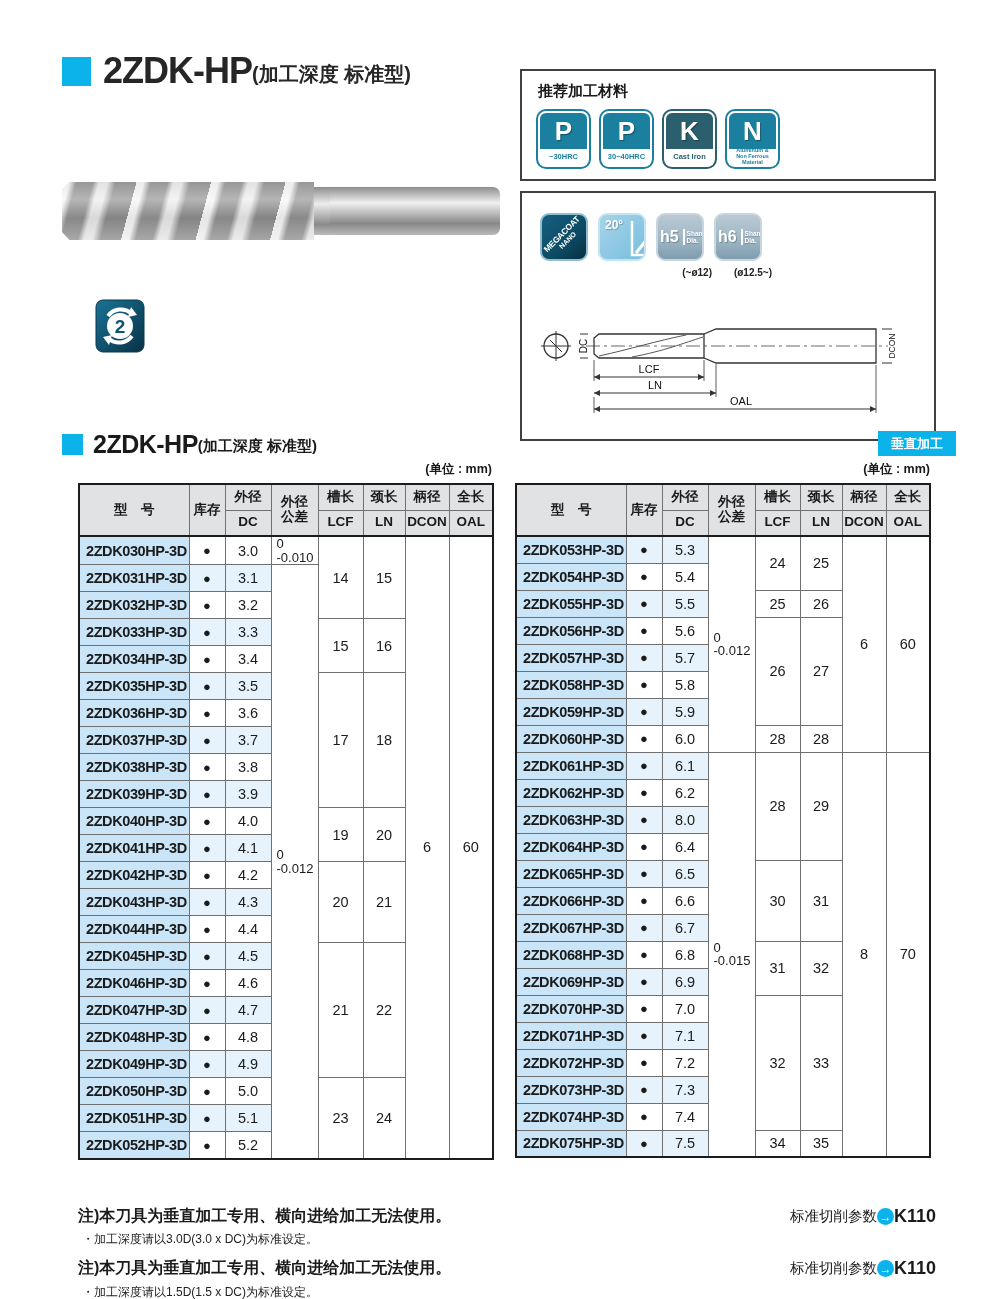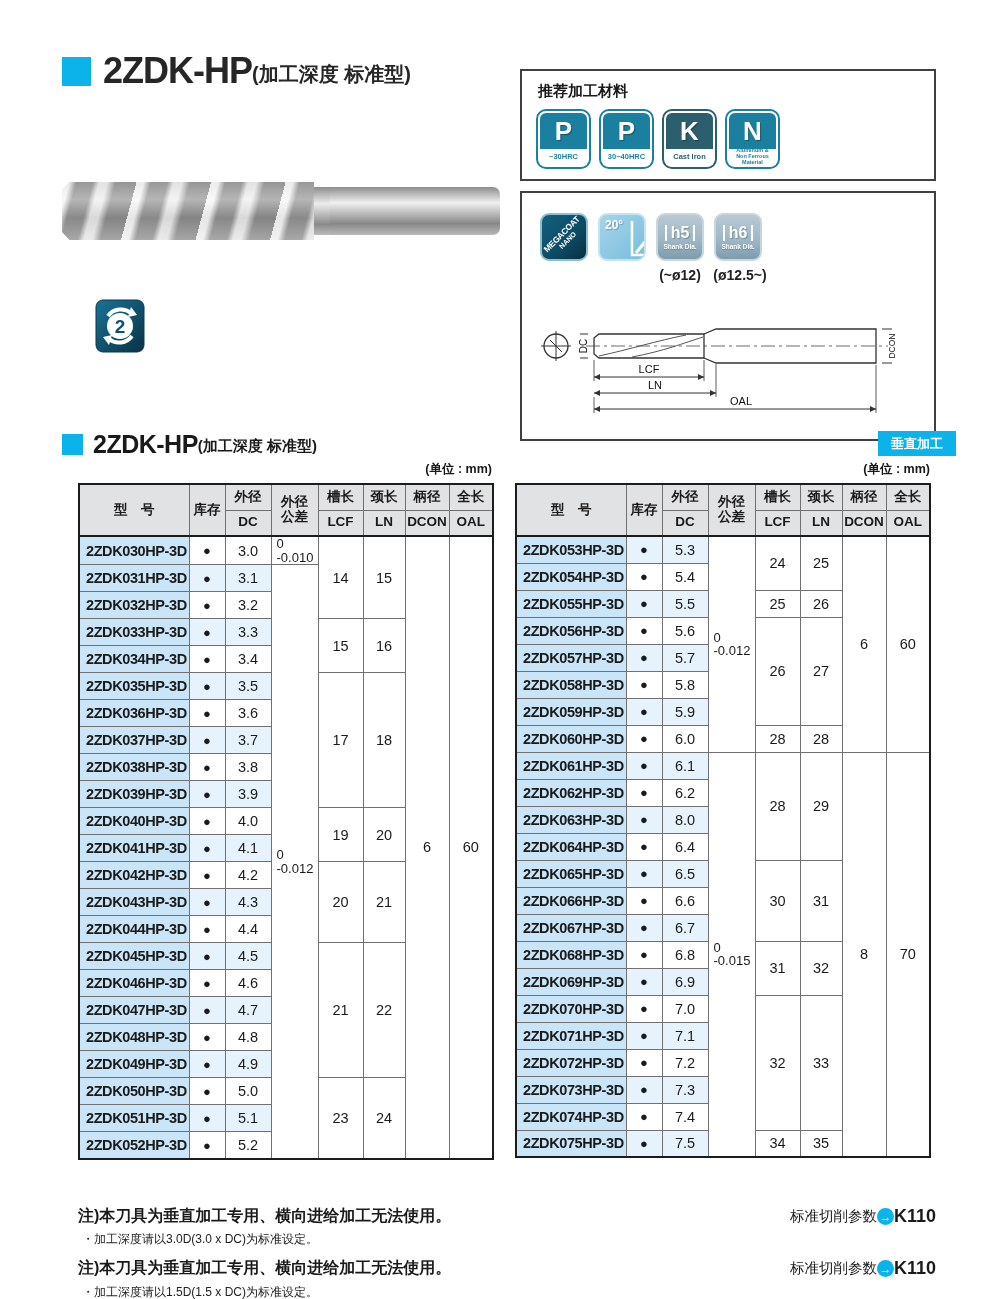--- a/index.html
+++ b/index.html
@@ -42,24 +42,24 @@
   
   .box-features{left:520px;top:179px;width:416px;height:250px;}
   .feat-row{position:absolute;left:18px;top:20px;display:flex;gap:10px;}
   .feat{width:48px;height:48px;border-radius:9px;position:relative;overflow:hidden;}
   .feat-megacoat{background:linear-gradient(135deg,#156080 0%,var(--megacoat) 60%,#082f41 100%);border:2px solid #8fbed2;display:flex;align-items:center;justify-content:center;}
   .feat-megacoat .rot{transform:rotate(-45deg);text-align:center;color:#fff;font-weight:bold;line-height:1;}
   .feat-megacoat .m1{font-size:8.5px;letter-spacing:-0.3px;}
   .feat-megacoat .m2{font-size:7px;}
   .feat-20{background:linear-gradient(135deg,#a5d4ea,var(--badge20));border:2px solid #c4e4f2;padding-left:26px;}
   .feat-20 .deg{position:absolute;left:5px;top:3px;color:#fff;font-weight:bold;font-size:12px;text-shadow:1px 1px 1px rgba(0,0,0,.25);}
-  .feat-h{background:linear-gradient(180deg,#b9c9d3,var(--hbadge) 55%,#7e9cae);border:2px solid #c9d6de;display:flex;flex-direction:column;align-items:center;justify-content:center;gap:2px;}
+  .feat-h{background:linear-gradient(180deg,#b9c9d3,var(--hbadge) 55%,#7e9cae);border:2px solid #c9d6de;display:flex;flex-direction:row;align-items:center;justify-content:center;gap:2px;}
   .feat-h .hv{color:#fff;font-weight:bold;font-size:16px;line-height:1;border-left:2px solid #fff;border-right:2px solid #fff;padding:0 4px;text-shadow:1px 1px 1px rgba(0,0,0,.25);}
   .feat-h .hs{color:#fff;font-weight:bold;font-size:6.5px;text-shadow:0 1px 1px rgba(0,0,0,.25);}
-  .feat-sub{position:absolute;top:74px;font-size:14px;font-weight:bold;color:#222;width:64px;text-align:center;}
+  .feat-sub{position:absolute;top:74px;font-size:10px;font-weight:bold;color:#222;width:64px;text-align:right;}
   .feat-sub.s1{left:126px;}
   .feat-sub.s2{left:186px;}
   .diagram{position:absolute;left:14px;top:108px;}
 
   
   .drill{position:absolute;left:62px;top:182px;width:438px;height:58px;}
   .drill .flute{position:absolute;left:0;top:0;width:252px;height:58px;
     background:
       repeating-linear-gradient(105deg, rgba(255,255,255,.75) 0 7px, rgba(110,110,110,.40) 14px 30px, rgba(250,250,250,.65) 36px 44px, rgba(90,90,90,.35) 52px 72px),
       linear-gradient(180deg,#b4b4b4 0%,#e6e6e6 30%,#9a9a9a 62%,#cfcfcf 100%);

